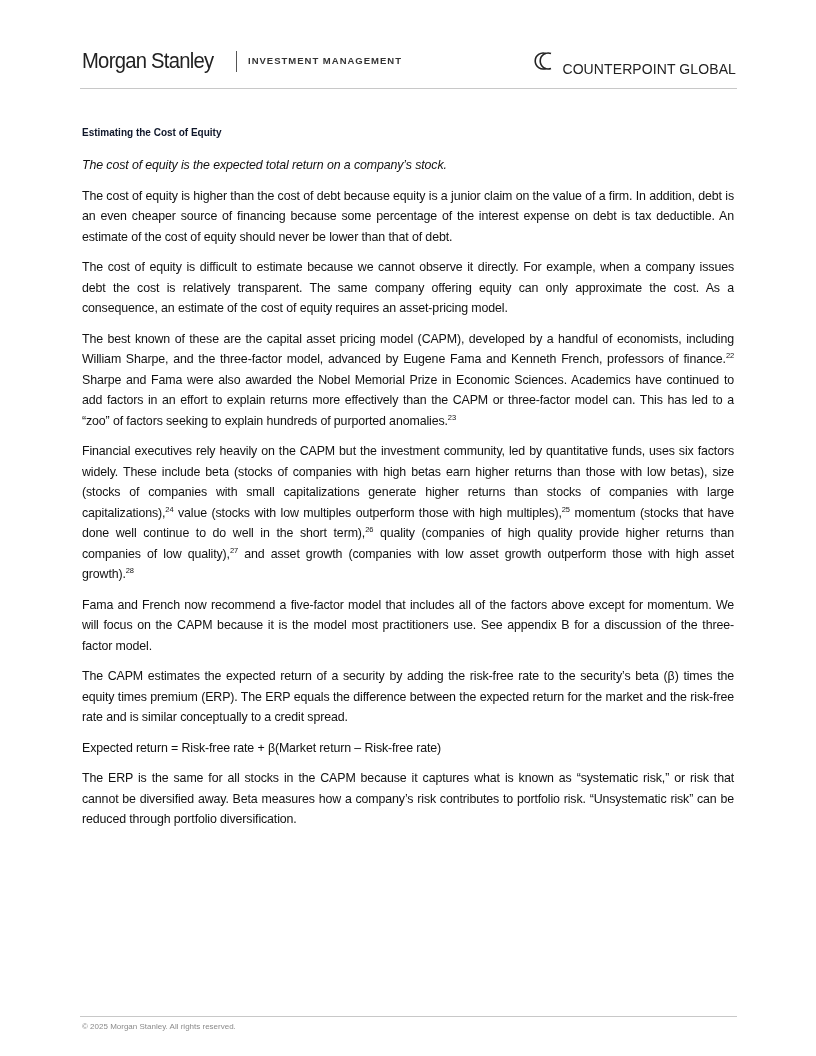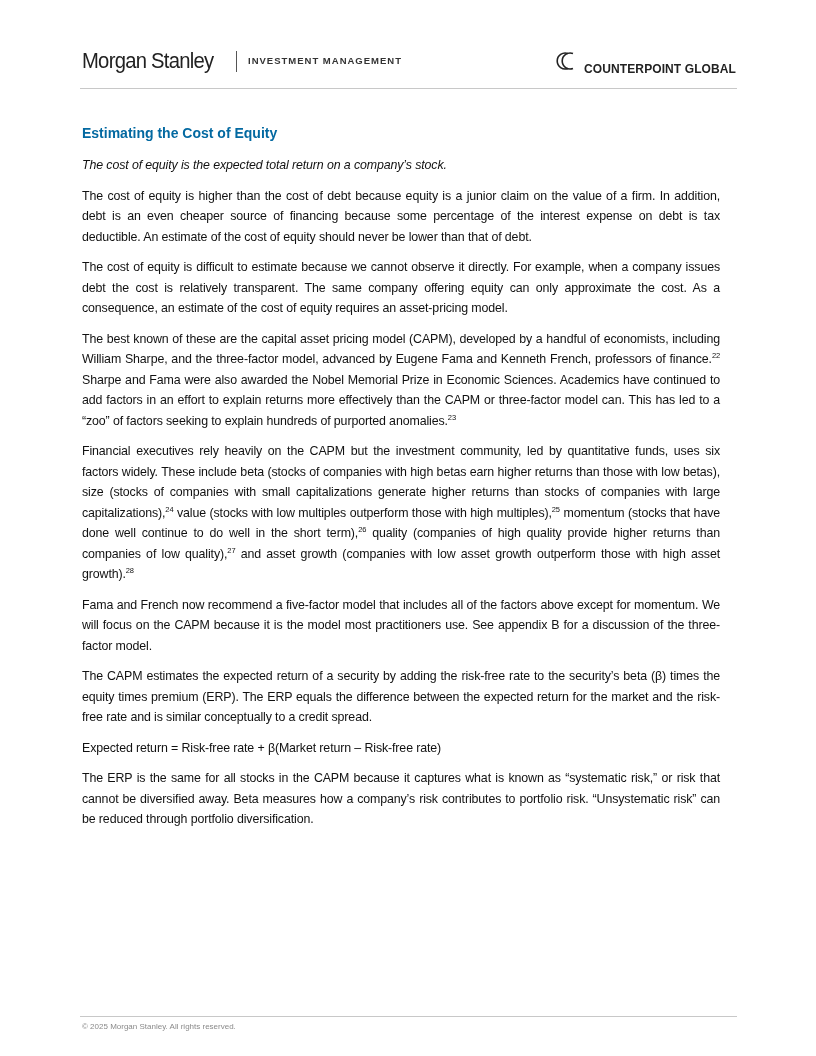--- a/index.html
+++ b/index.html
@@ -7,26 +7,26 @@
          font-family: "Liberation Sans", sans-serif; color: #111111; }
   .header { position: absolute; left: 82px; top: 46px; width: 654px; height: 32px; }
   .ms-logo { position: absolute; left: 0; top: 0; font-family: "Liberation Sans", sans-serif;
              font-size: 22px; letter-spacing: -0.8px; color: #222; transform: scaleX(0.92);
              transform-origin: left center; line-height: 30px; }
   .ms-divider { position: absolute; left: 154px; top: 5px; width: 1px; height: 21px; background: #555; }
   .ms-sub { position: absolute; left: 145px; top: 9px; font-size: 9.5px; font-weight: bold;
             letter-spacing: 1px; color: #333; line-height: 12px; }
   .cp-logo { position: absolute; right: 0; top: 4px; height: 22px; display: flex; align-items: center; }
   .cp-icon { width: 24px; height: 22px; margin-right: 6px; }
-  .cp-text { font-size: 12px; font-weight: bold; color: #222; letter-spacing: 0.1px; margin-top: 16px; }
+  .cp-text { font-size: 14px; font-weight: normal; color: #222; letter-spacing: 0.1px; margin-top: 16px; }
   .header-rule { position: absolute; left: 80px; top: 88px; width: 657px; height: 1px; background: #c8c8c8; }
 
   .content { position: absolute; left: 82px; top: 124px; width: 652px; }
-  h1 { margin: 0 0 13px 0; font-size: 14px; font-weight: bold; color: #0369a1; line-height: 18px; }
-  p { margin: 0 14px 10px 0; font-size: 12.4px; line-height: 20.5px; text-align: justify;
+  h1 { margin: 0 0 13px 0; font-size: 10px; font-weight: bold; color: #0f172a; line-height: 18px; }
+  p { margin: 0 0 10px 0; font-size: 12.4px; line-height: 20.5px; text-align: justify;
       letter-spacing: -0.12px; }
   p.lead { font-style: italic; margin-bottom: 10px; }
   sup { font-size: 7.5px; vertical-align: 5px; line-height: 0; }
 
   .footer-rule { position: absolute; left: 80px; top: 1016px; width: 657px; height: 1px; background: #c8c8c8; }
   .footer-left { position: absolute; left: 82px; top: 1022px; font-size: 8px; color: #8a8a8a; }
   .footer-right { position: absolute; right: 82px; top: 1022px; font-size: 8px; color: #8a8a8a; margin-top: 38px; }
   .footer-right .page { margin-left: 14px; }
 </style>
 </head>

